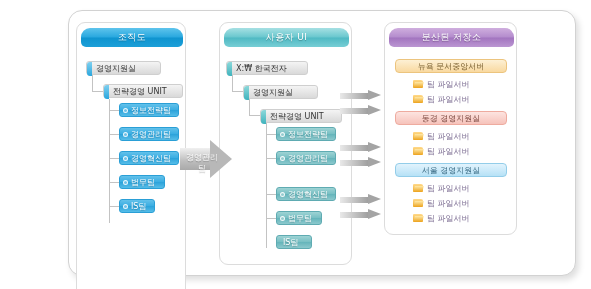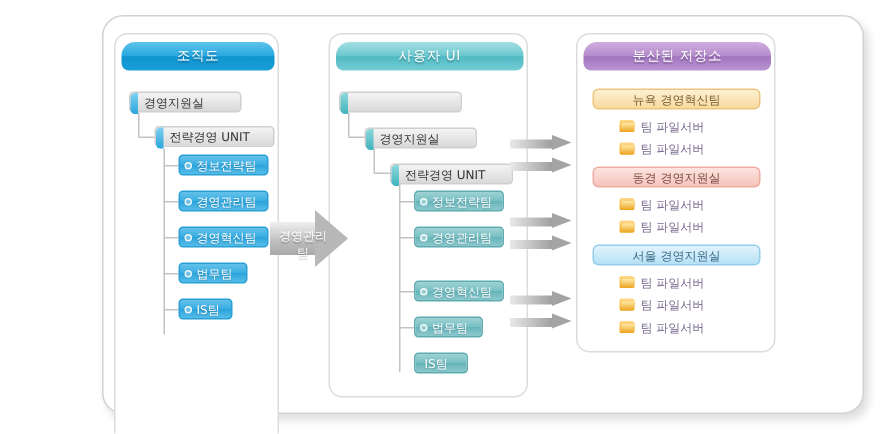--- a/index.html
+++ b/index.html
@@ -315,20 +315,21 @@
       <div class="conn v" style="left:29px; top:48px; height:16px;"></div>
       <div class="conn h" style="left:29px; top:64px; width:17px;"></div>
       <div class="conn v" style="left:46px; top:72px; height:125px;"></div>
       <div class="conn h" style="left:46px; top:83px; width:10px;"></div>
       <div class="conn h" style="left:46px; top:107px; width:10px;"></div>
       <div class="conn h" style="left:46px; top:143px; width:10px;"></div>
       <div class="conn h" style="left:46px; top:167px; width:10px;"></div>
 
       <div class="node grey teal-tab" style="left:6px; top:10px; width:82px;">
         <span class="tab"></span>
+        <span class="lbl">X:₩ 한국전자</span>
       </div>
 
       <div class="node grey teal-tab" style="left:23px; top:34px; width:75px;">
         <span class="tab"></span>
         <span class="lbl">경영지원실</span>
       </div>
 
       <div class="node grey teal-tab" style="left:40px; top:58px; width:82px;">
         <span class="tab"></span>
         <span class="lbl">전략경영 UNIT</span>
@@ -356,21 +357,21 @@
 
     </div>
   </div>
 
   <div class="panel panel-right">
     <div class="panel-header">분산된 저장소</div>
 
     <div class="panel-body">
 
       <div class="store-group amber" style="left:10px; top:8px;">
-        <span>뉴욕 경영혁신팀</span>
+        <span>뉴욕 문서중앙서버</span>
       </div>
       <div class="file-row" style="left:28px; top:27px;">
         <span class="folder-icon">
           <span class="back"></span>
             <span class="front"></span>
         </span>
         <span>팀 파일서버</span>
       </div>
       <div class="file-row" style="left:28px; top:42px;">
         <span class="folder-icon">

